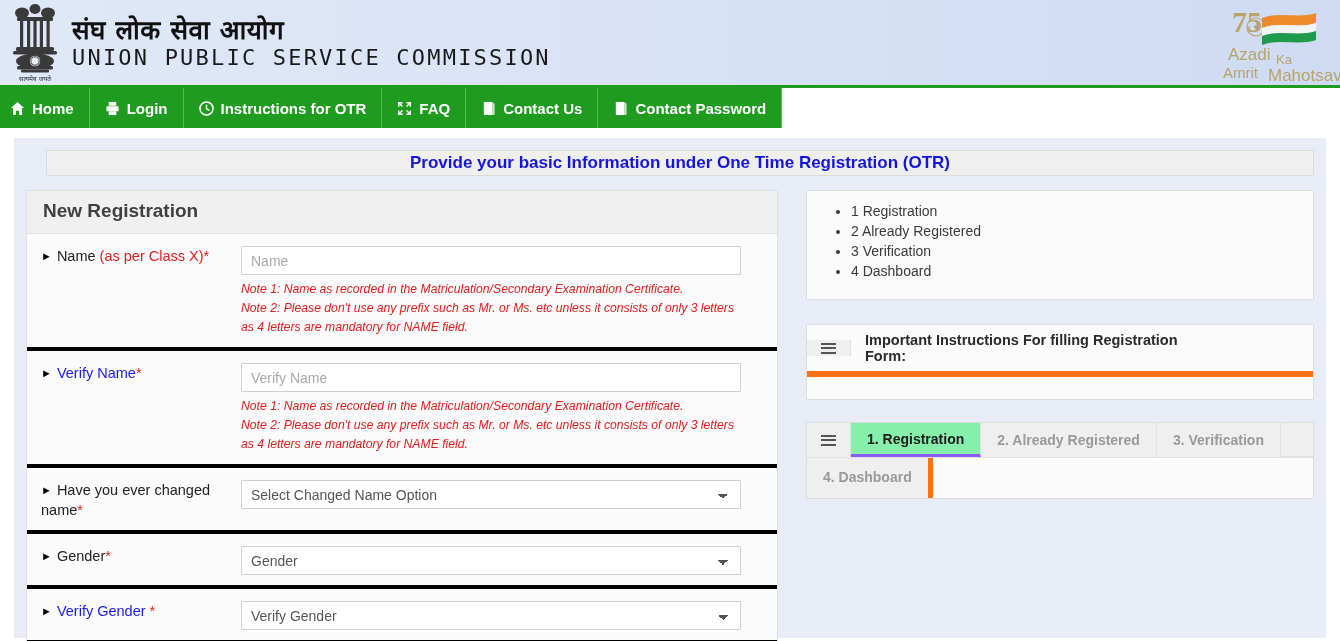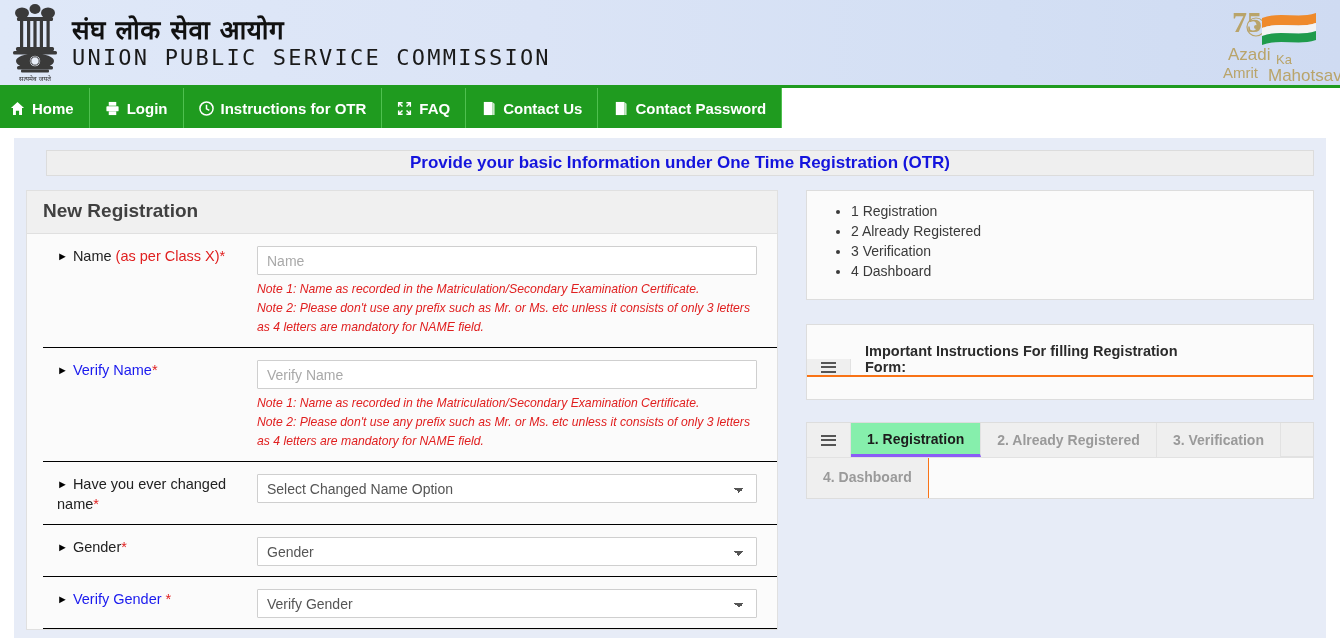--- a/index.html
+++ b/index.html
@@ -119,24 +119,23 @@
     padding: 9px 16px 11px 16px;
   }
   #reg-panel-title {
     color: #404040;
     font-size: 19px;
     font-weight: 700;
   }
   .form-row {
     display: flex;
     align-items: flex-start;
-    border-bottom: 1px solid #000000;
+    border-bottom: 4px solid #000000;
     padding: 12px 0 10px 0;
     background: #fbfbfb;
-    margin-left: 16px;
   }
   .form-label {
     width: 214px;
     flex: 0 0 auto;
     padding-left: 14px;
     padding-right: 4px;
     font-size: 14.5px;
     color: #222;
     line-height: 20px;
   }
@@ -207,22 +206,22 @@
   }
 
   
   #instructions-box {
     background: #fbfbfb;
     border: 1px solid #dddddd;
     margin-bottom: 22px;
   }
   #instructions-head {
     display: flex;
-    align-items: flex-end;
-    border-bottom: 2px solid #f97316;
+    align-items: center;
+    border-bottom: 6px solid #f97316;
     height: 52px;
   }
   .ham-tab {
     width: 44px;
     border-right: 1px solid #e2e2e2;
     background: #efefef;
     display: flex;
     align-items: center;
     justify-content: center;
     cursor: pointer;
@@ -540,20 +539,20 @@
                   <span></span>
             </div>
           </div>
           <div class="tab-btn active">1. Registration</div>
           <div class="tab-btn">2. Already Registered</div>
           <div class="tab-btn">3. Verification</div>
           <div id="tab-spacer"></div>
         </div>
 
         <div id="tab-second-row">
-          <div class="tab-btn" style="border-right:1px solid #f97316;height:40px;align-items:flex-start;padding-top:11px;">4. Dashboard</div>
+          <div class="tab-btn" style="border-right:5px solid #f97316;height:40px;align-items:flex-start;padding-top:11px;">4. Dashboard</div>
         </div>
       </div>
 
     </div>
   </div>
  </div>
 </div>
 
 </body></html>

